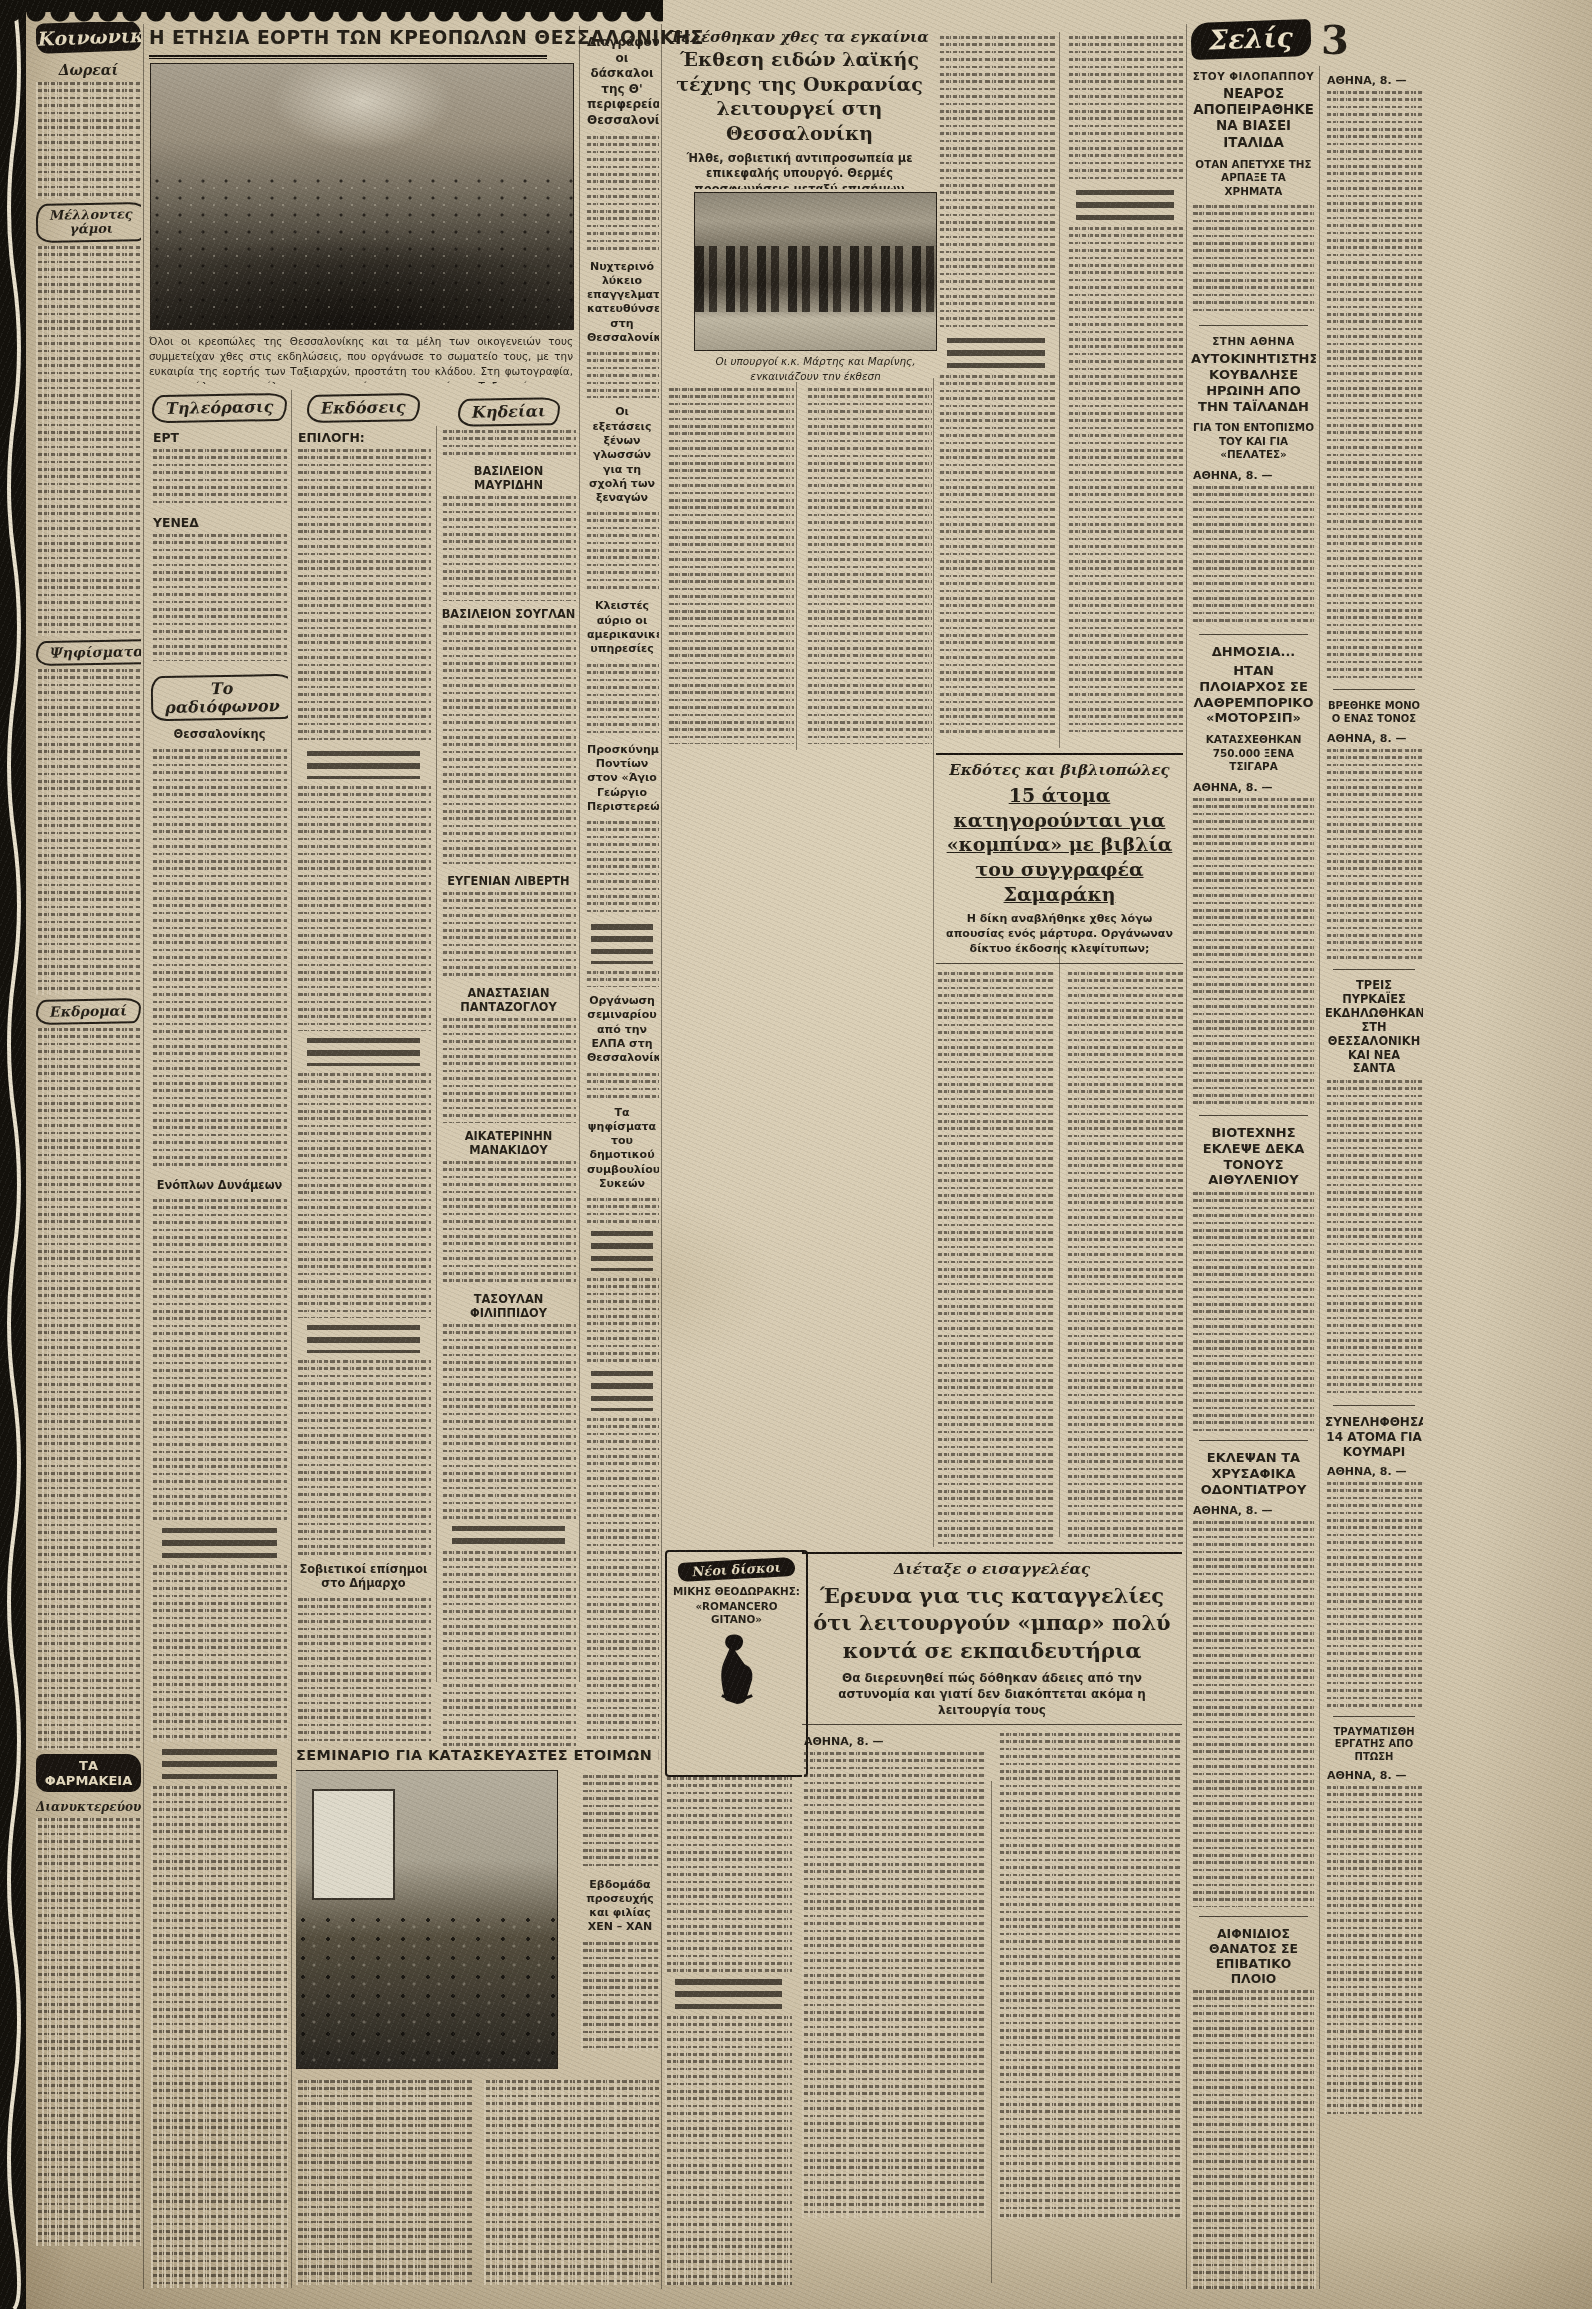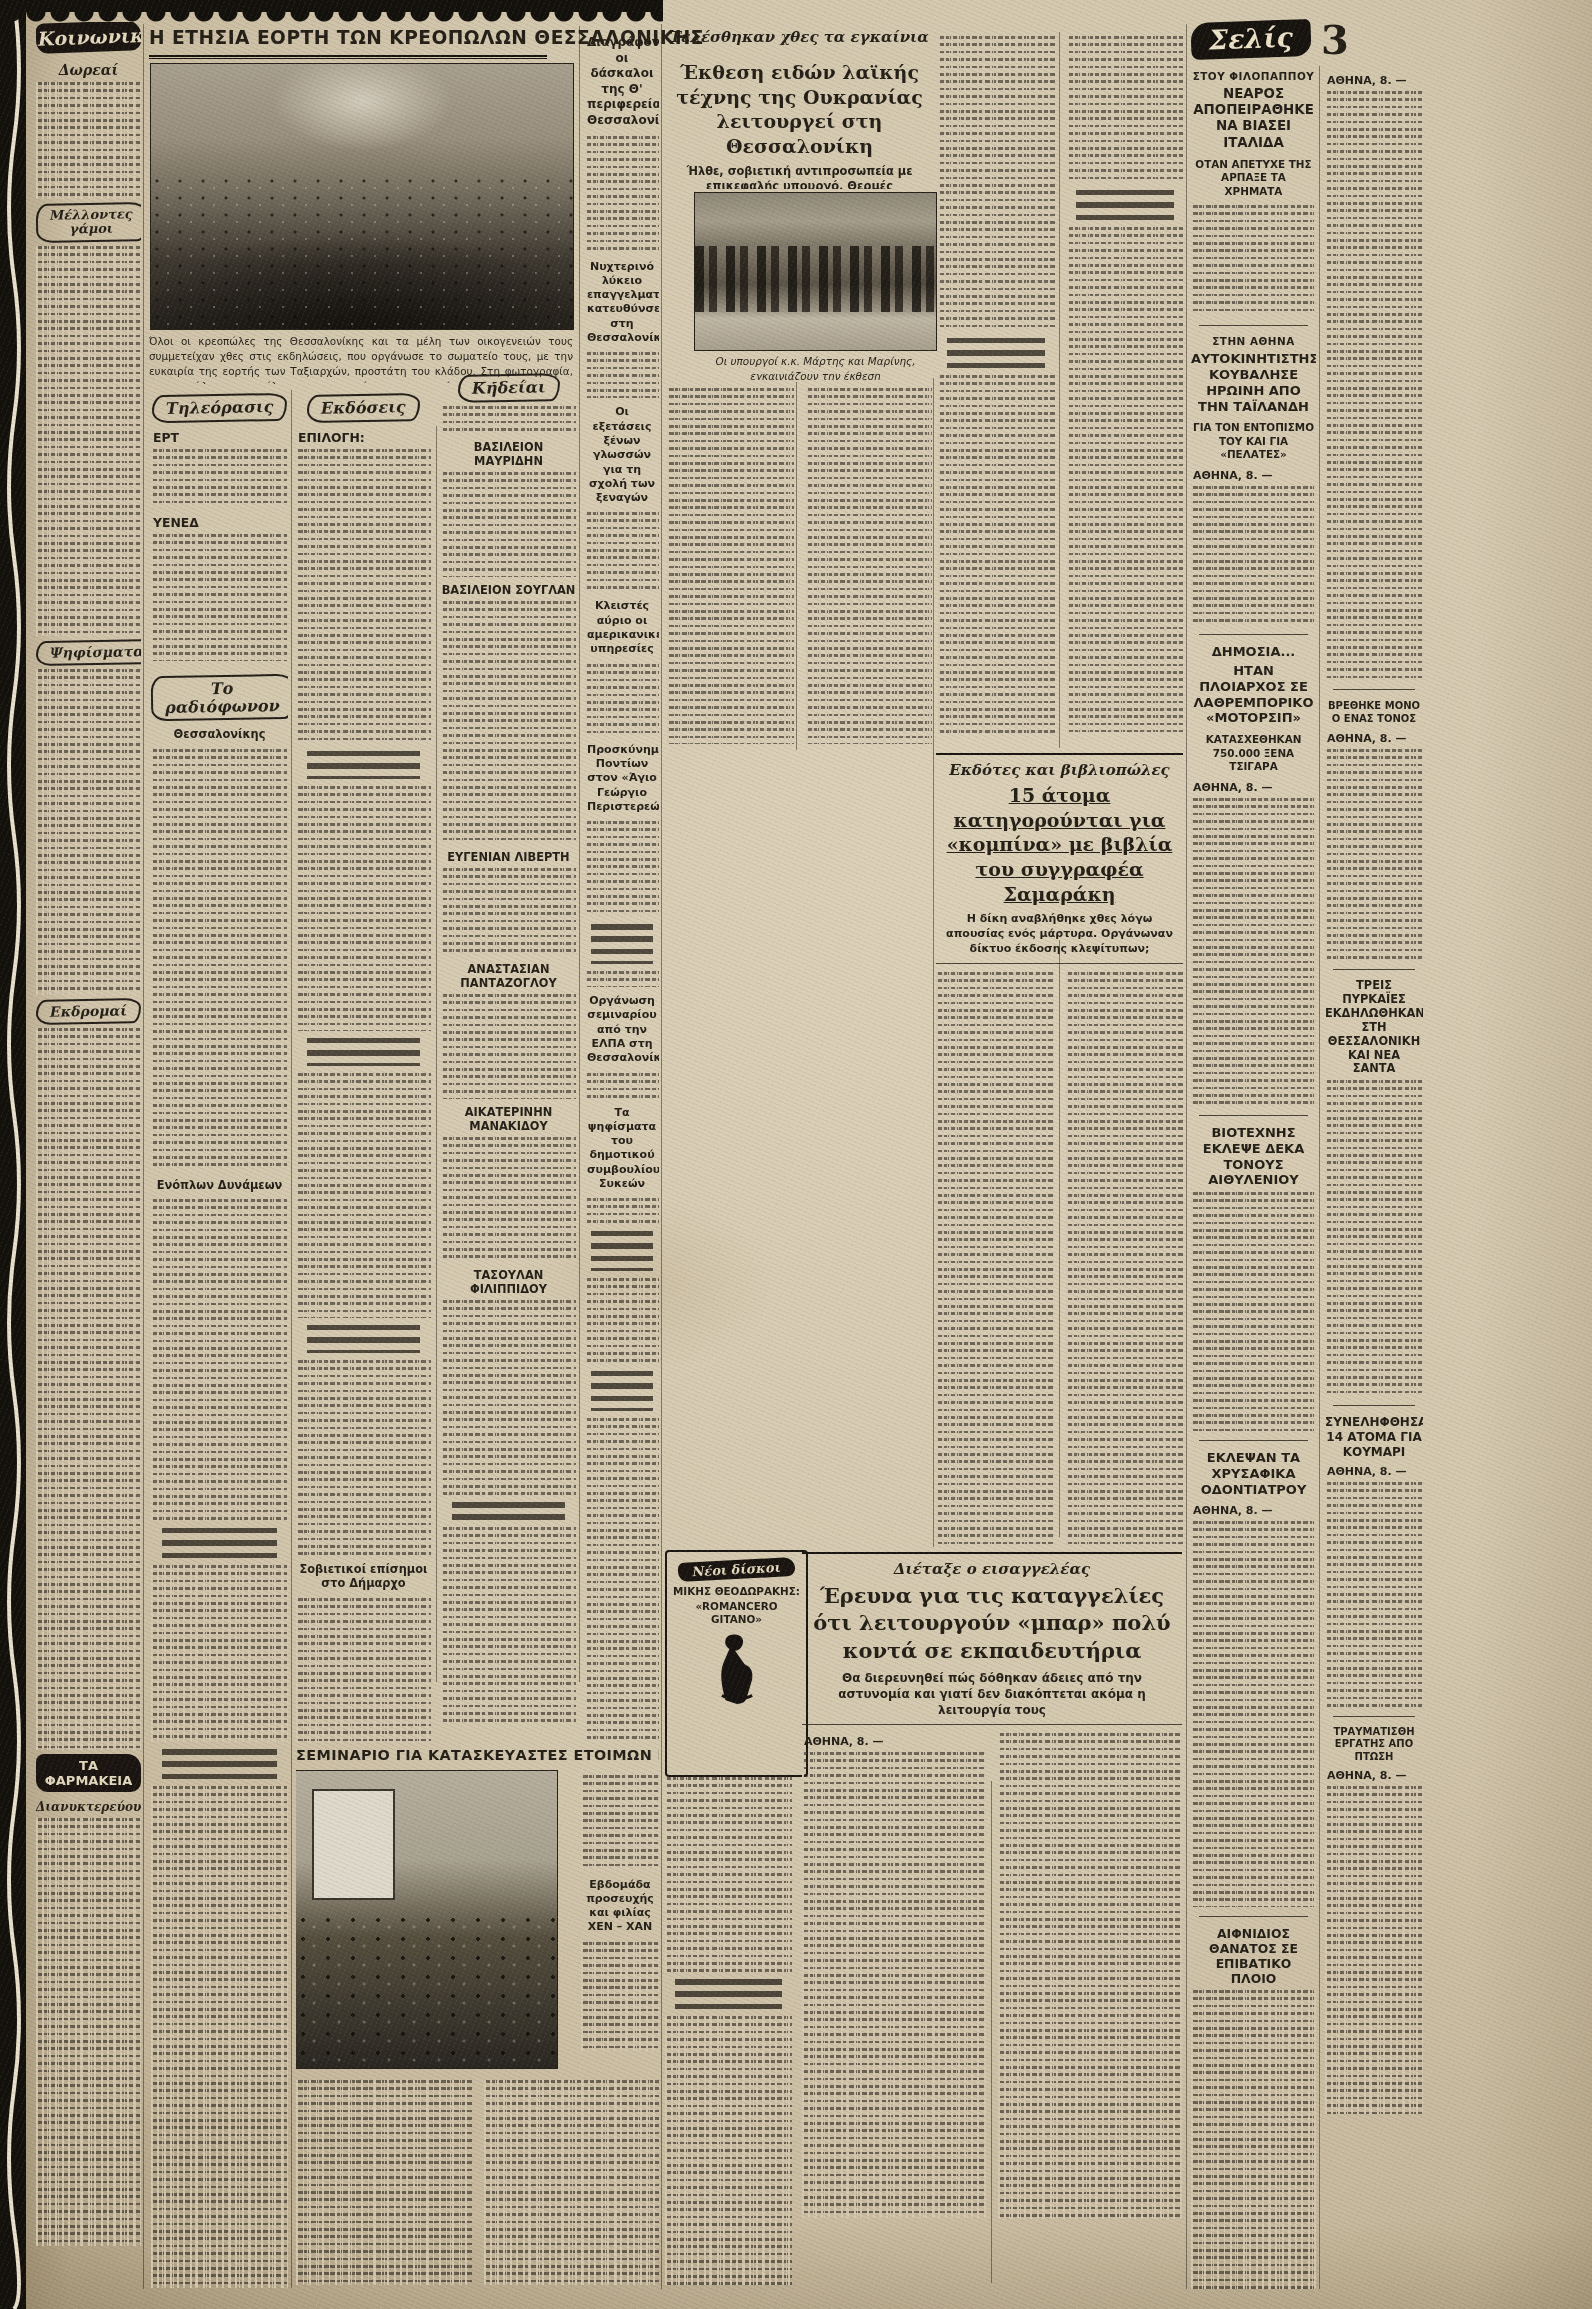--- a/index.html
+++ b/index.html
@@ -154,21 +154,21 @@
     <div class="fxh" style="height:28px;"></div>
     <div class="ftx" style="height:245px;"></div>
     <div class="fxh" style="height:28px;"></div>
     <div class="ftx" style="height:245px;"></div>
     <div class="fxh" style="height:28px;"></div>
     <div class="ftx" style="height:195px;"></div>
     <div class="sub">Σοβιετικοί επίσημοι στο Δήμαρχο</div>
     <div class="ftx" style="height:159px;"></div>
   </div>
 
-  <div class="colbox" style="left:441px;top:372px;width:135px;height:1351px;">
+  <div class="colbox" style="left:441px;top:396px;width:135px;height:1351px;">
     <div class="scriptbox"><span>Κηδείαι</span></div>
     <div class="ftx" style="height:28px;"></div>
     <div class="obit-name">ΒΑΣΙΛΕΙΟΝ ΜΑΥΡΙΔΗΝ</div>
     <div class="ftx" style="height:105px;"></div>
     <div class="obit-name">ΒΑΣΙΛΕΙΟΝ ΣΟΥΓΛΑΝ</div>
     <div class="ftx" style="height:243px;"></div>
     <div class="obit-name">ΕΥΓΕΝΙΑΝ ΛΙΒΕΡΤΗ</div>
     <div class="ftx" style="height:88px;"></div>
     <div class="obit-name">ΑΝΑΣΤΑΣΙΑΝ ΠΑΝΤΑΖΟΓΛΟΥ</div>
     <div class="ftx" style="height:105px;"></div>
@@ -198,21 +198,21 @@
     <div class="sub" style="font-size:11px;">Τα ψηφίσματα του δημοτικού συμβουλίου Συκεών</div>
     <div class="ftx" style="height:26px;"></div>
     <div class="fxh" style="height:40px;"></div>
     <div class="ftx" style="height:86px;"></div>
     <div class="fxh" style="height:40px;"></div>
     <div class="ftx" style="height:438px;"></div>
   </div>
 
   <div class="colbox" style="left:667px;top:28px;width:265px;height:161px;">
     <div class="kick" style="font-size:15px;">Τελέσθηκαν χθες τα εγκαίνια</div>
-    <div class="hl-serif" style="font-size:19px;margin-top:14px;">Έκθεση ειδών λαϊκής τέχνης της Ουκρανίας λειτουργεί στη Θεσσαλονίκη</div>
+    <div class="hl-serif" style="font-size:19px;margin-top:1px;">Έκθεση ειδών λαϊκής τέχνης της Ουκρανίας λειτουργεί στη Θεσσαλονίκη</div>
     <div class="deck" style="font-size:11.4px;margin-top:5px;">Ήλθε, σοβιετική αντιπροσωπεία με επικεφαλής υπουργό. Θερμές προσφωνήσεις μεταξύ επισήμων</div>
   </div>
   <div class="photo ph-ukraine" style="left:695px;top:193px;width:241px;height:157px;"></div>
   <div class="abs caption" style="left:687px;top:354px;width:257px;height:26px;text-align:center;font-style:italic;overflow:hidden;">Οι υπουργοί κ.κ. Μάρτης και Μαρίνης, εγκαινιάζουν την έκθεση</div>
   <div class="colbox" style="left:667px;top:384px;width:265px;height:364px;">
     <div class="cols2" style="height:100%;">
       <div class="ftx" style="height:356px;"></div>
       <div class="ftx" style="height:356px;"></div>
     </div>
   </div>

